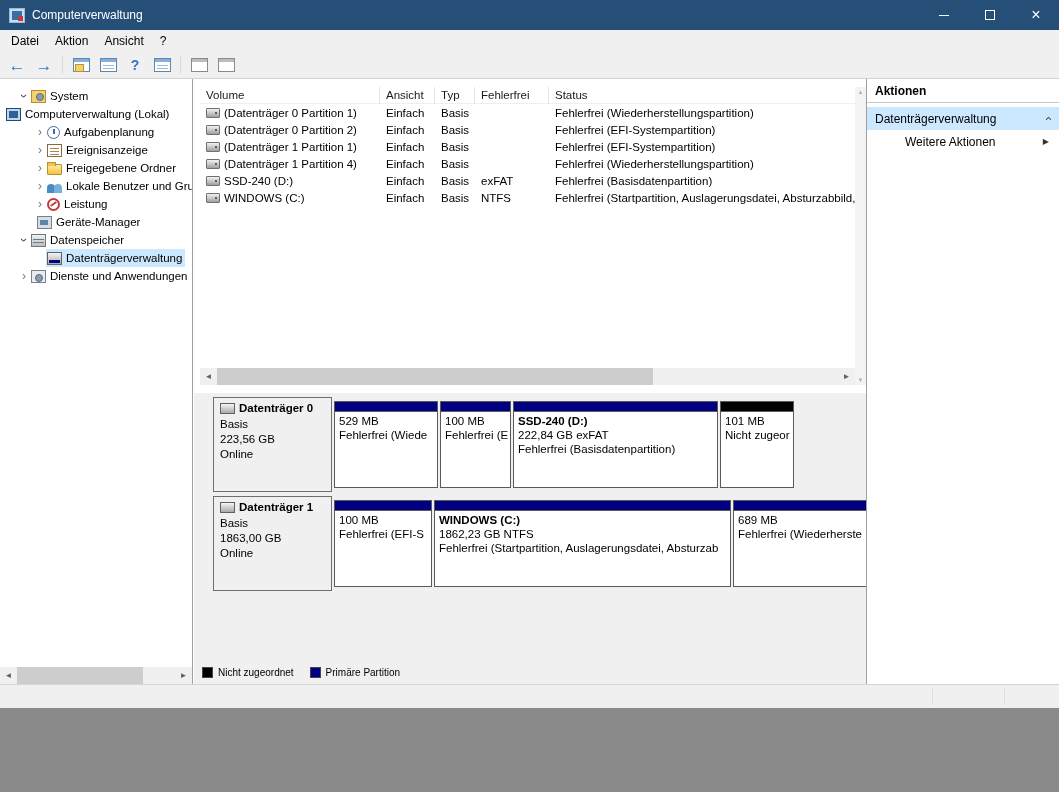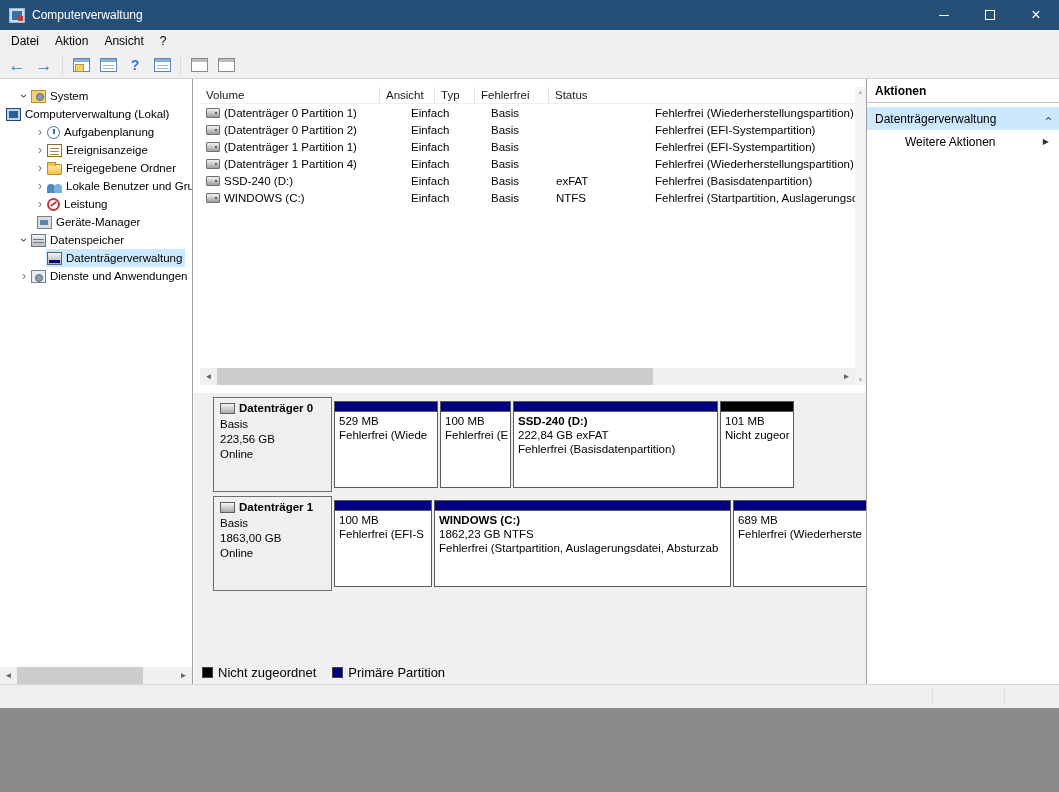--- a/index.html
+++ b/index.html
@@ -77,38 +77,38 @@
   .hs-thumb { height:17px; background:#cdcdcd; flex:none; }
   .hs-track { flex:1; }
   .vol-hscroll { position:absolute; left:6px; top:289px; width:655px; height:17px; }
   .vol-vscroll { position:absolute; left:661px; top:8px; width:11px; height:298px; background:#f3f3f3; display:flex; flex-direction:column; justify-content:space-between; align-items:center; font-size:6px; color:#b0b0b0; padding:2px 0; }
 
   
   .middle { position:absolute; left:194px; right:193px; top:0; bottom:0; background:#fff; overflow:hidden; }
   .vol-list { position:absolute; left:6px; top:8px; width:655px; height:281px; overflow:hidden; font-size:11.5px; }
   .vl-header { display:flex; height:17px; border-bottom:1px solid #efefef; color:#1a1a1a; }
   .vl-h { height:17px; line-height:16px; padding:0 6px; border-right:1px solid #e4e4e4; white-space:nowrap; overflow:hidden; flex:none; }
-  .vl-row { display:flex; height:17px; white-space:nowrap;gap:25px; }
+  .vl-row { display:flex; height:17px; white-space:nowrap; }
   .vl-c { padding:0 6px; overflow:hidden; flex:none; height:17px; display:flex; align-items:center; gap:4px; }
   .vol-icon { width:14px; height:10px; flex:none; background:linear-gradient(#f2f2f2,#9f9f9f); border:1px solid #6f6f6f; border-radius:1px; position:relative; }
   .vol-icon::after { content:""; position:absolute; right:2px; top:3px; width:2px; height:2px; background:#5c5c5c; }
 
   
   .graph-area { position:absolute; left:0; right:0; top:314px; bottom:0; background:#f0f0f0; overflow:hidden; }
   .disk-row { position:absolute; left:5px; right:4px; height:95px; display:flex; align-items:flex-start;padding-left:14px; }
   .disk-label { width:119px; height:95px; background:#f0f0f0; border:1px solid #6e6e6e; padding:4px 6px; flex:none; }
   .disk-name { display:flex; align-items:center; gap:4px; font-weight:bold; font-size:11.5px; margin-bottom:3px; white-space:nowrap; overflow:hidden; }
   .disk-icon { width:15px; height:11px; flex:none; background:linear-gradient(#f5f5f5,#a9a9a9); border:1px solid #606060; }
   .disk-meta { font-size:11.5px; line-height:15px; }
   .parts { display:flex; gap:2px; margin-left:2px; padding-top:4px; }
   .part { height:87px; border:1px solid #5a5a5a; background:#fff; overflow:hidden; flex:none; }
   .part-band { height:10px; border-bottom:1px solid #5a5a5a; }
   .part-body { padding:2px 4px; font-size:11.5px; line-height:14px; white-space:nowrap; overflow:hidden; }
   .part-title { font-weight:bold; }
-  .legend { position:absolute; left:0; right:0; bottom:2px; height:19px; background:#f0f0f0; display:flex; align-items:center; gap:16px; padding-left:8px; font-size:13px; }
+  .legend { position:absolute; left:0; right:0; bottom:2px; height:19px; background:#f0f0f0; display:flex; align-items:center; gap:16px; padding-left:8px; font-size:10px; }
   .legend-item { display:flex; align-items:center; gap:5px; }
   .legend-swatch { width:11px; height:11px; border:1px solid #444; flex:none; }
 
   
   .actions { position:absolute; right:0; top:0; bottom:0; width:193px; background:#fff; border-left:1px solid #a0a0a0; }
   .actions-header { height:24px; padding:5px 8px 0; font-weight:bold; border-bottom:1px solid #c8c8c8; }
   #action-items { margin-top:4px; }
   .action-item { height:23px; display:flex; align-items:center; padding:0 10px 0 8px; }
   .action-item.selected { background:var(--sel,#cce8ff); }
   .action-item.indent { padding-left:38px; }

